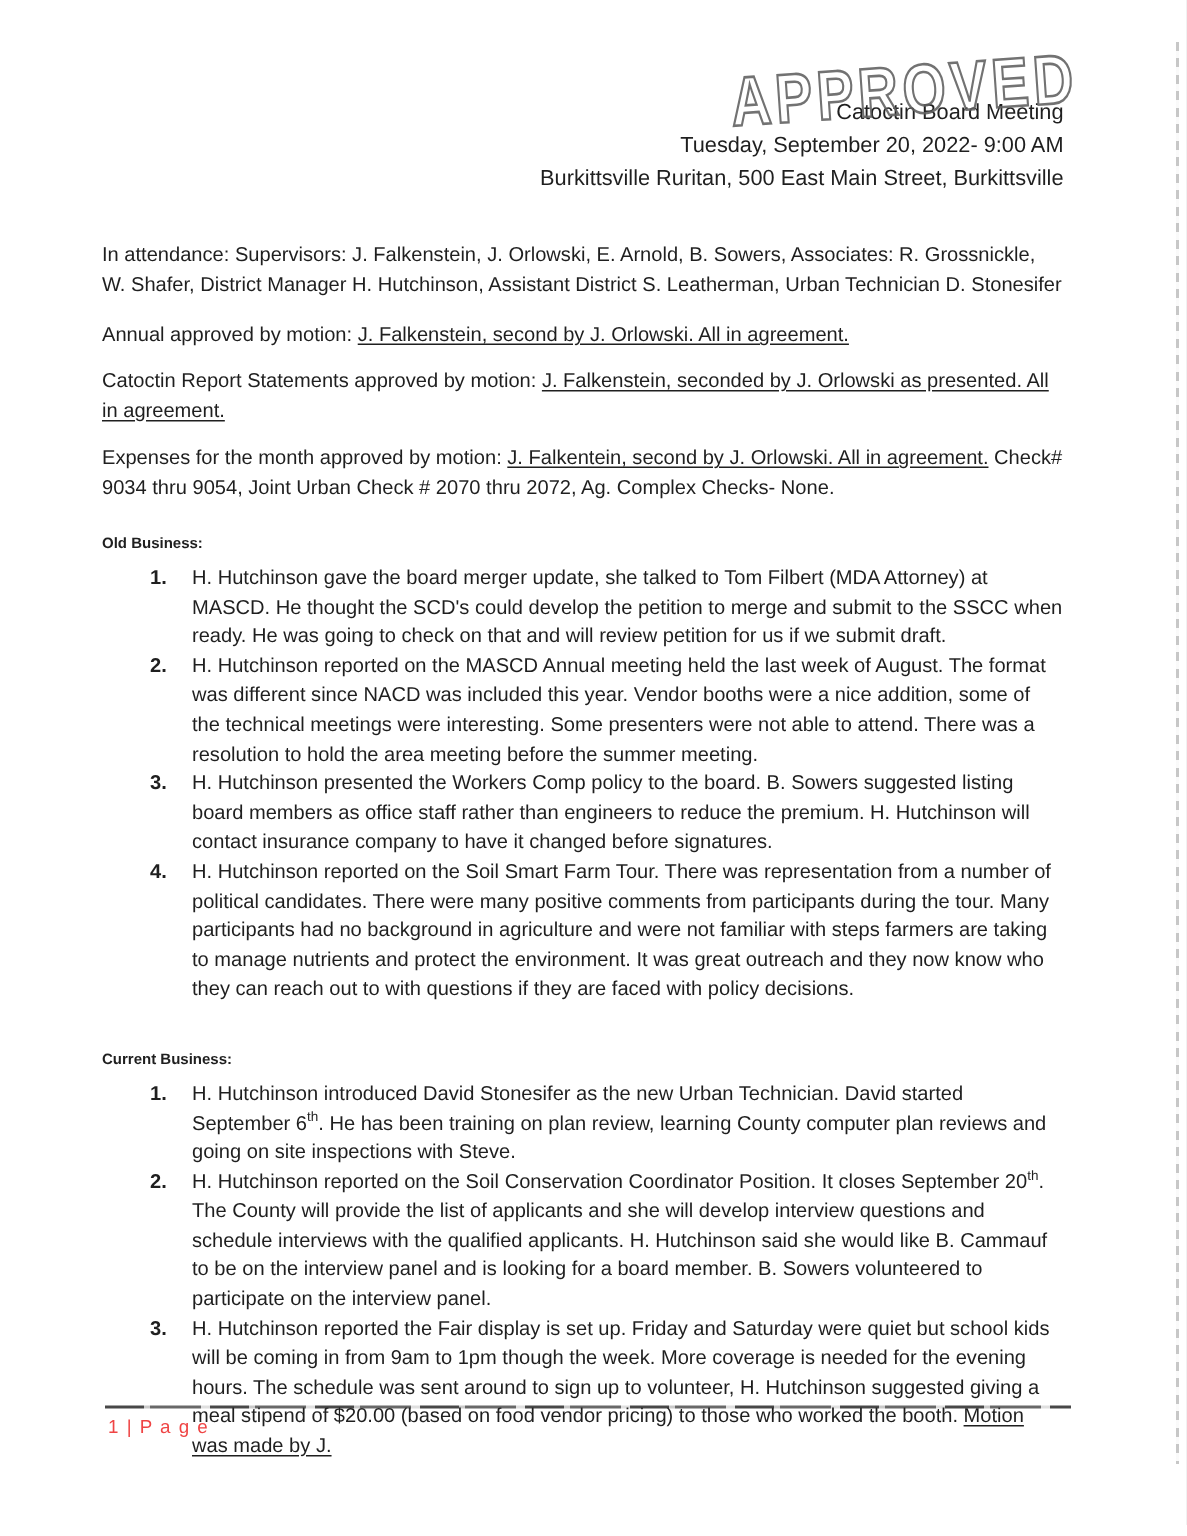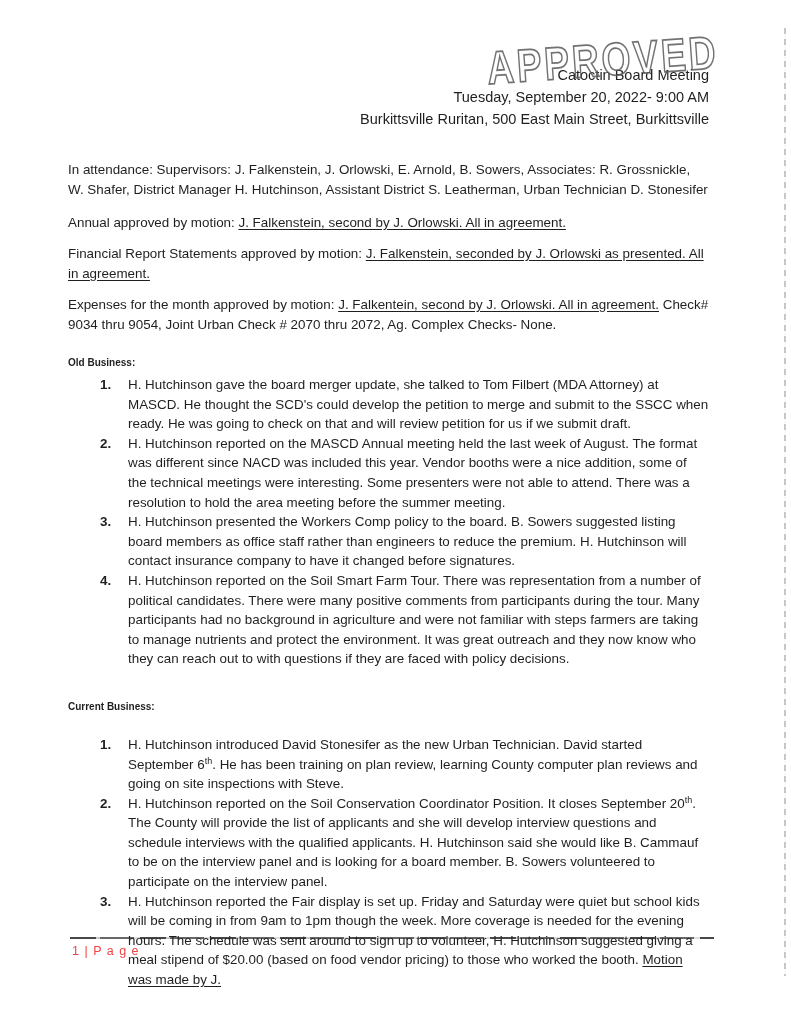--- a/index.html
+++ b/index.html
@@ -32,21 +32,21 @@
     transform: rotate(-4deg) scaleY(1.25);
     transform-origin: center;
     opacity: 0.88;
     white-space: nowrap;
   }
   
   .para { font-size: 13.4px; line-height: 20px; margin: 0 0 11px 0; }
   .attendance { margin-top: 30px; margin-bottom: 13px; }
   .section-heading { font-weight: bold; font-size: 10px; line-height: 20px; margin: 0; }
   .old-business-heading { margin-top: 18px; margin-bottom: 2px; }
-  .current-business-heading { margin-top: 28px; margin-bottom: 18px; }
+  .current-business-heading { margin-top: 28px; margin-bottom: 2px; }
   
   .num-list { margin: 0; }
   .li-row { display: flex; font-size: 13.4px; line-height: 19.6px; margin: 0; }
   .li-num { font-weight: bold; width: 28px; margin-left: 32px; flex: 0 0 auto; }
   .li-text { flex: 1 1 auto; }
   
   .seg-b { font-weight: normal; }
   .seg-u { text-decoration: underline; text-underline-offset: 2px; }
   .seg-sup { vertical-align: super; font-size: 9px; line-height: 0; }
   
@@ -91,21 +91,21 @@
 
     <div class="doc-header">
       <div>Catoctin Board Meeting</div>
       <div>Tuesday, September 20, 2022- 9:00 AM</div>
       <div>Burkittsville Ruritan, 500 East Main Street, Burkittsville</div>
     </div>
 
     <p class="para attendance"><span class="seg-b">In attendance:</span><span> Supervisors: J. Falkenstein, J. Orlowski, E. Arnold, B. Sowers, Associates: R. Grossnickle, W. Shafer, District Manager H. Hutchinson, Assistant District S. Leatherman, Urban Technician D. Stonesifer</span></p>
 
     <p class="para"><span class="seg-b">Annual approved by motion: </span><span class="seg-u">J. Falkenstein, second by J. Orlowski. All in agreement.</span></p>
-    <p class="para"><span class="seg-b">Financial Report Statements approved by motion: </span><span class="seg-u">J. Falkenstein, seconded by J. Orlowski as presented. All in agreement.</span></p>
+    <p class="para"><span class="seg-b">Catoctin Report Statements approved by motion: </span><span class="seg-u">J. Falkenstein, seconded by J. Orlowski as presented. All in agreement.</span></p>
     <p class="para"><span class="seg-b">Expenses for the month approved by motion: </span><span class="seg-u">J. Falkentein, second by J. Orlowski. All in agreement.</span><span> Check# 9034 thru 9054, Joint Urban Check # 2070 thru 2072, Ag. Complex Checks- None.</span></p>
 
     <p class="section-heading old-business-heading">Old Business:</p>
     <div class="num-list">
       <div class="li-row">
         <span class="li-num">1.</span>
         <div class="li-text"><span>H. Hutchinson gave the board merger update, she talked to Tom Filbert (MDA Attorney) at MASCD. He thought the SCD's could develop the petition to merge and submit to the SSCC when ready. He was going to check on that and will review petition for us if we submit draft.</span></div>
       </div>
       <div class="li-row">
         <span class="li-num">2.</span>

